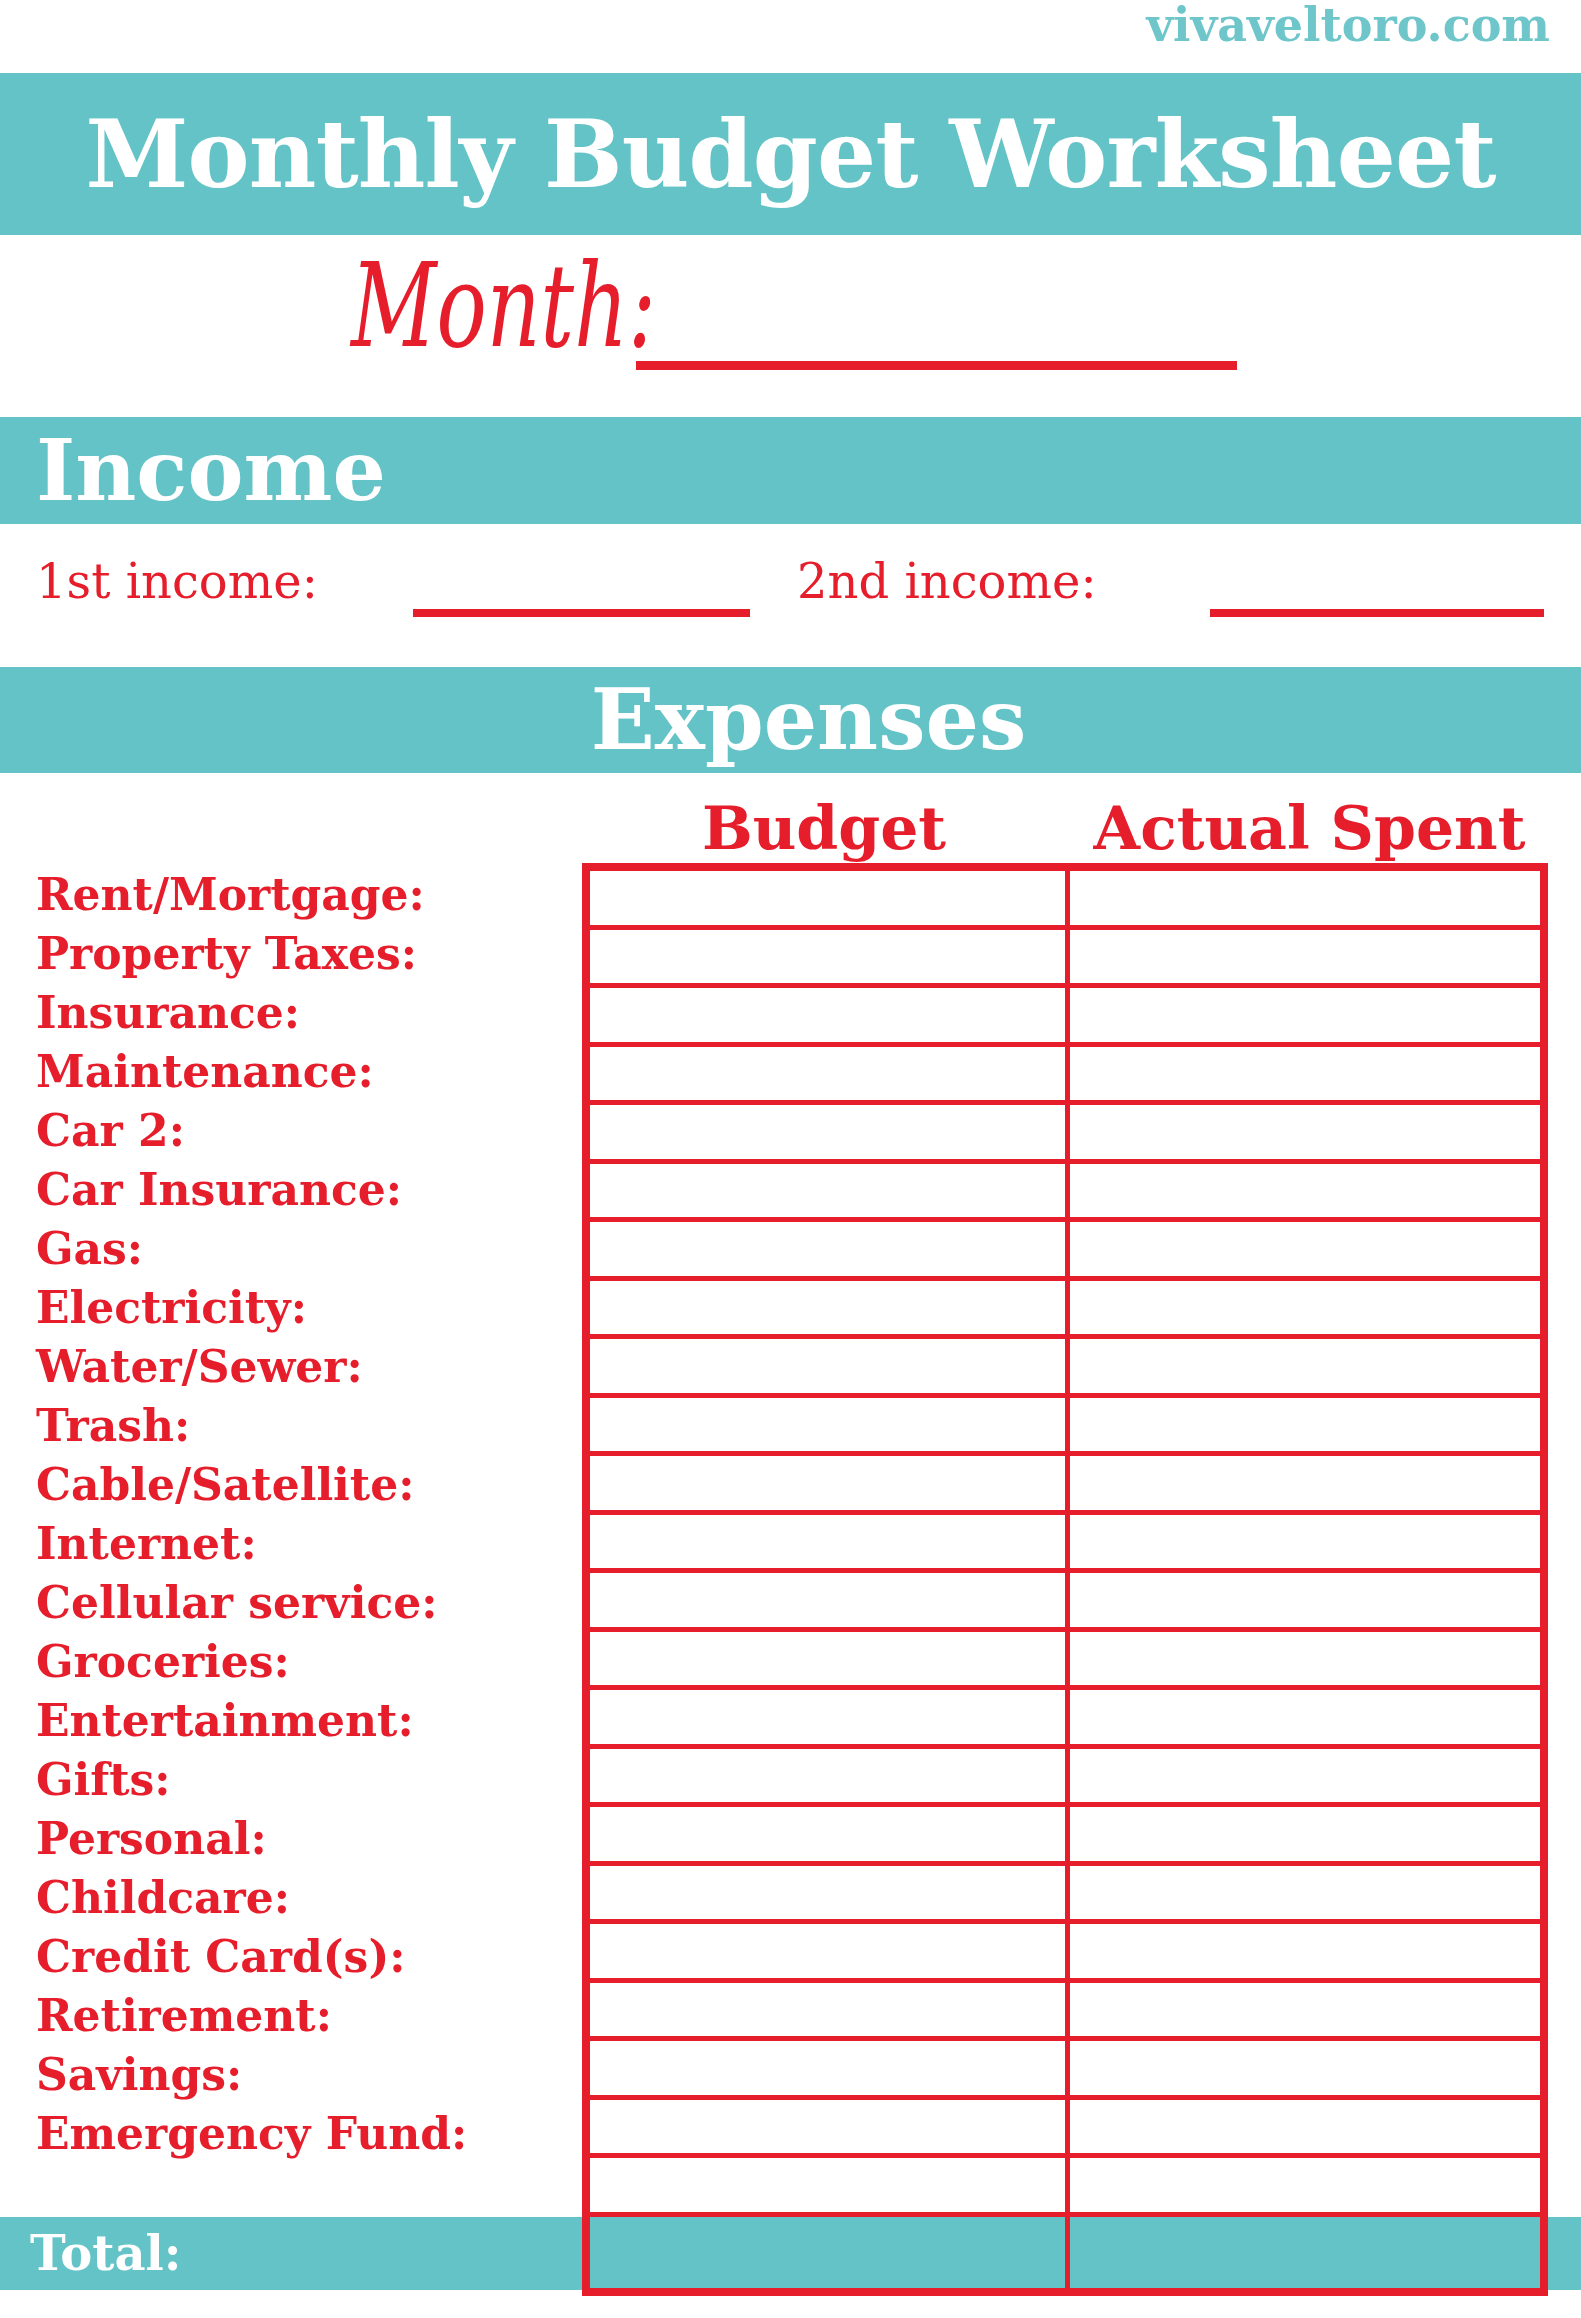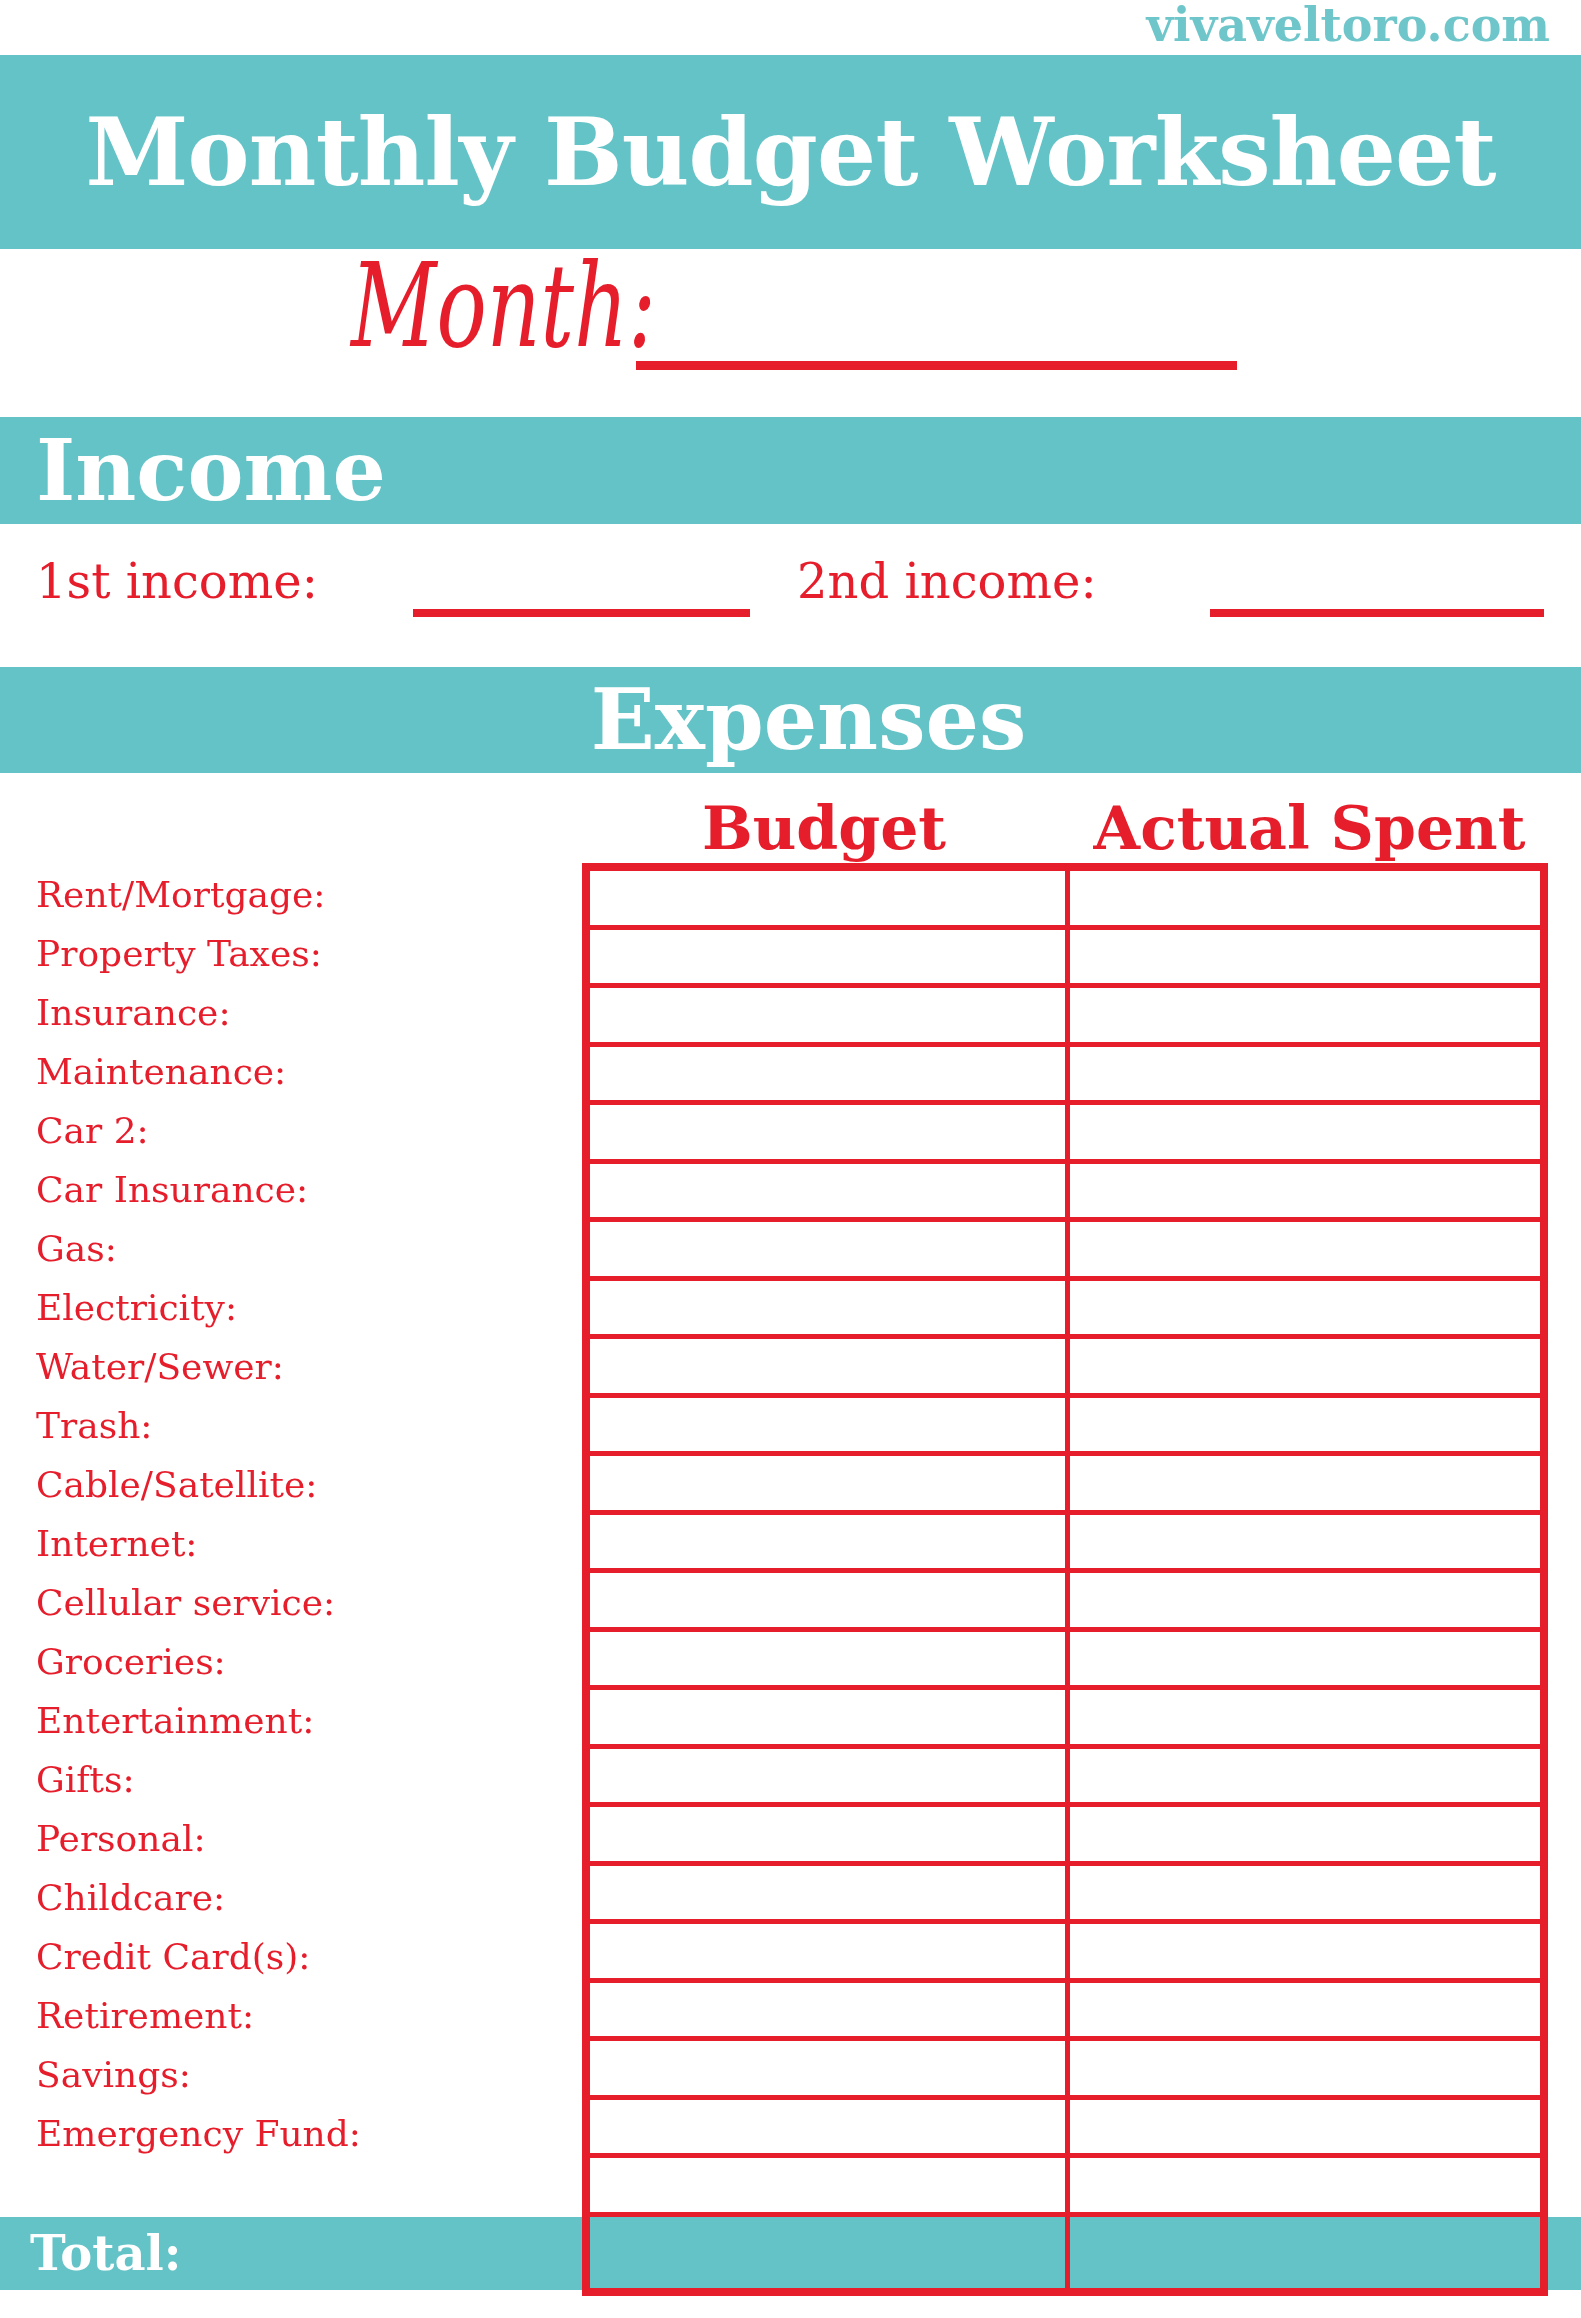--- a/index.html
+++ b/index.html
@@ -26,21 +26,21 @@
     color:var(--watermark-teal);
     letter-spacing:0px;
   }
   
   .band{
     position:absolute;left:0;width:100%;
     background:var(--teal);
     display:flex;align-items:center;
     color:var(--header-text);
   }
-  .band-title{top:55px;height:194px;justify-content:center;}
+  .band-title{top:73px;height:162px;justify-content:center;}
   .band-title .band-text{font-size:93px;font-weight:700;letter-spacing:-0.8px;white-space:nowrap;}
   .band-income{top:417px;height:107px;}
   .band-expenses{top:667px;height:106px;justify-content:center;}
   .band-section-text{font-size:84px;font-weight:700;padding-left:36px;line-height:1;}
   
   .month-label{
     position:absolute;left:351px;top:248px;
     font-size:116px;font-style:italic;font-weight:400;
     color:var(--red);line-height:1;white-space:nowrap;
     transform:scaleX(0.72);transform-origin:left top;
@@ -64,21 +64,21 @@
     position:absolute;top:798px;line-height:1;
     font-size:60px;font-weight:700;color:var(--red);
     text-align:center;white-space:nowrap;
   }
   .col-header.budget{left:582px;width:484px;}
   .col-header.actual{left:1071px;width:477px;}
   
   .labels{position:absolute;left:36px;top:865px;z-index:3;}
   .expense-label{
     height:59px;line-height:59px;
-    font-size:36px;font-weight:400;color:var(--red);white-space:nowrap;
+    font-size:44px;font-weight:700;color:var(--red);white-space:nowrap;
   }
   
   .band-total{top:2217px;height:73px;z-index:1;}
   .band-total .band-text{
     font-size:48px;font-weight:700;padding-left:30px;line-height:73px;
   }
   
   .table{
     position:absolute;left:582px;top:863px;width:966px;height:1433px;
     border:8.3px solid var(--red);

